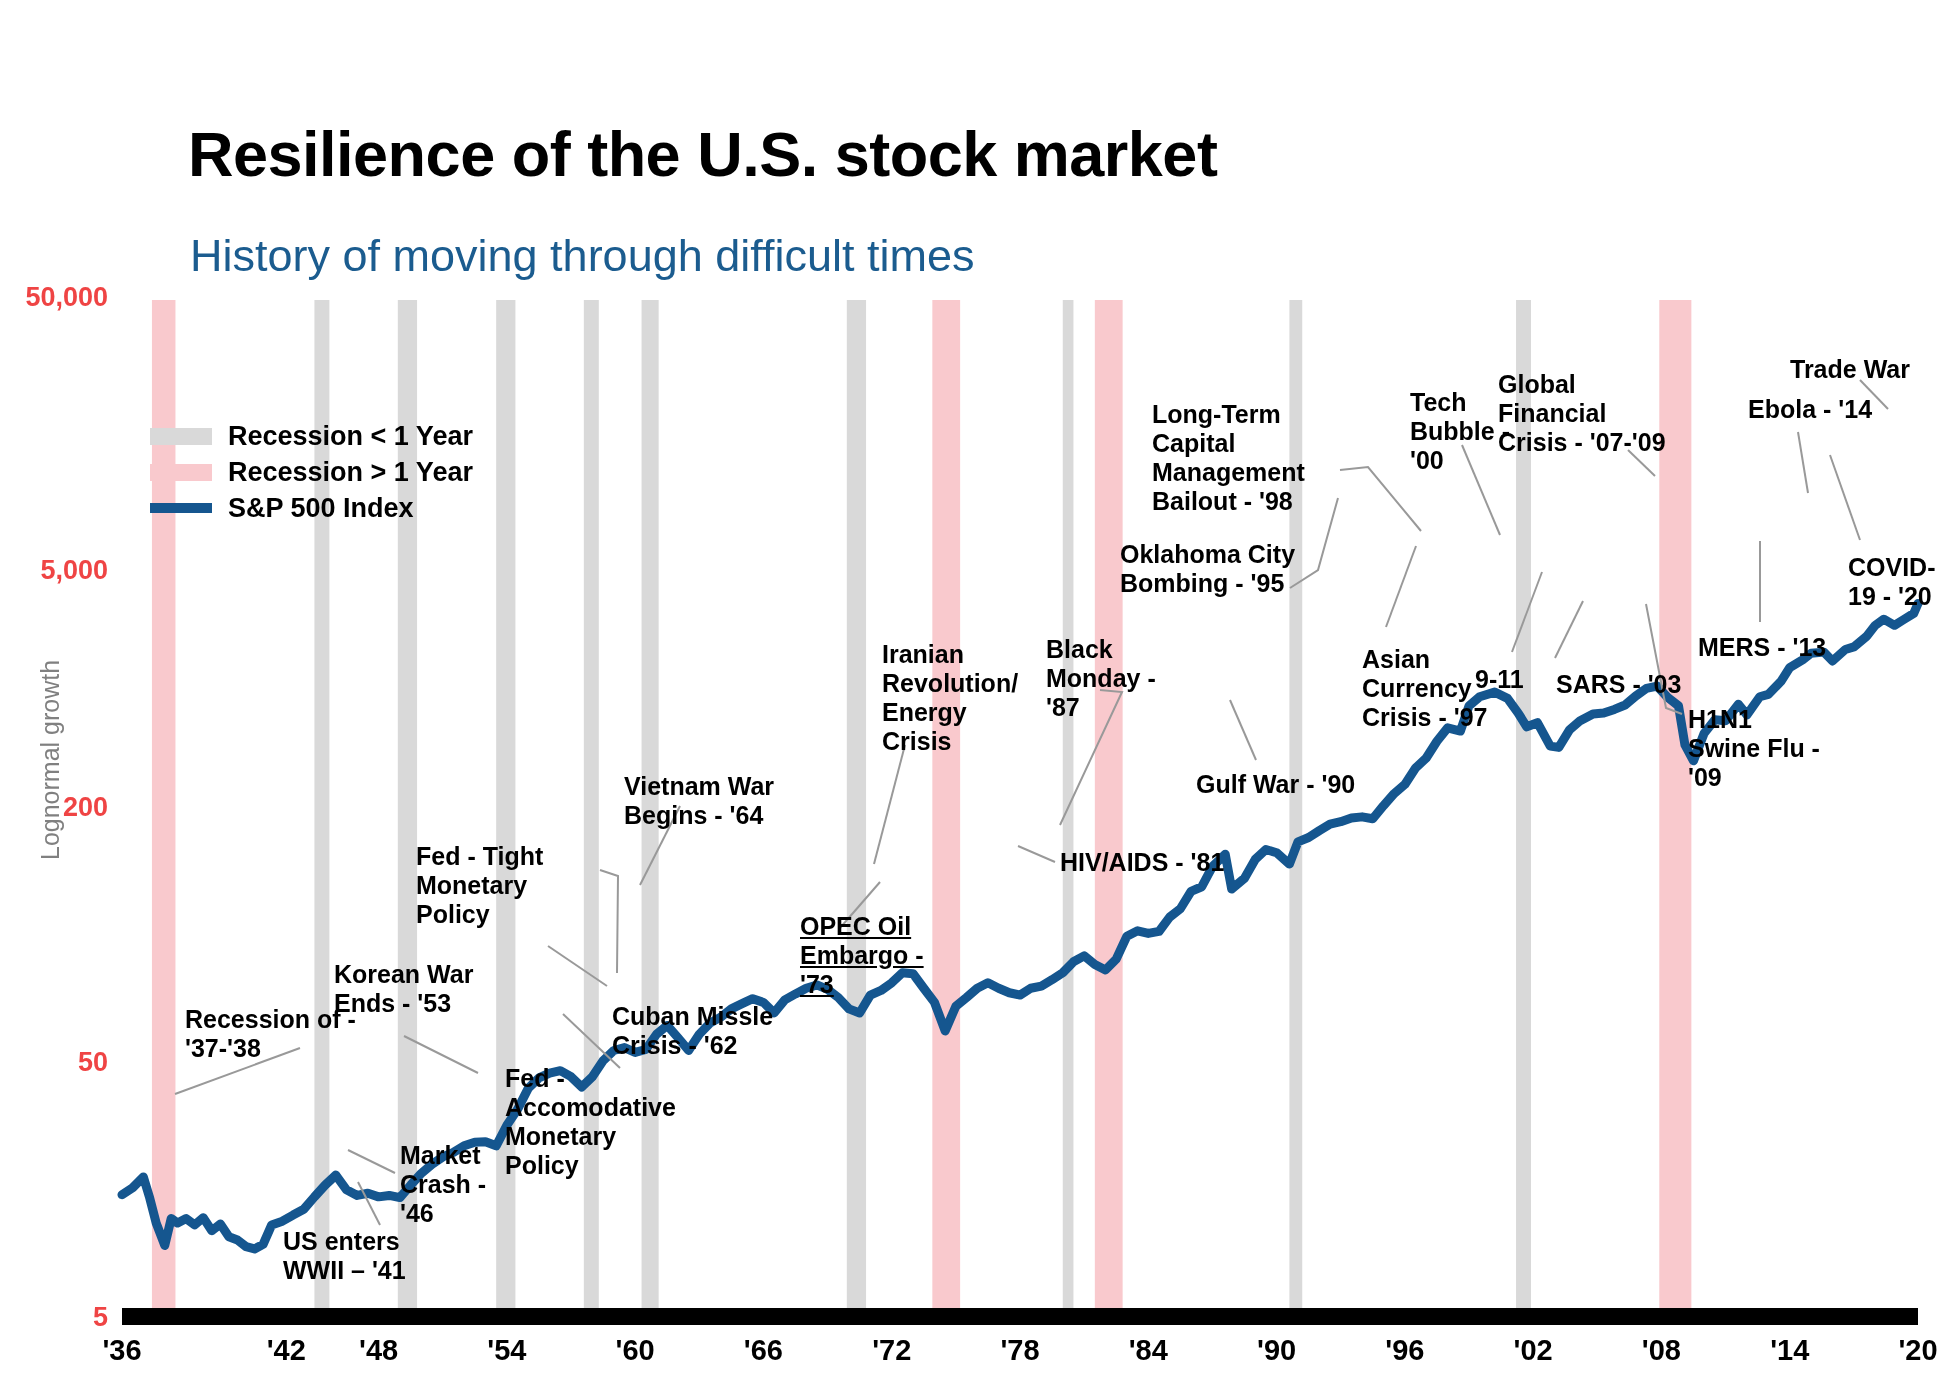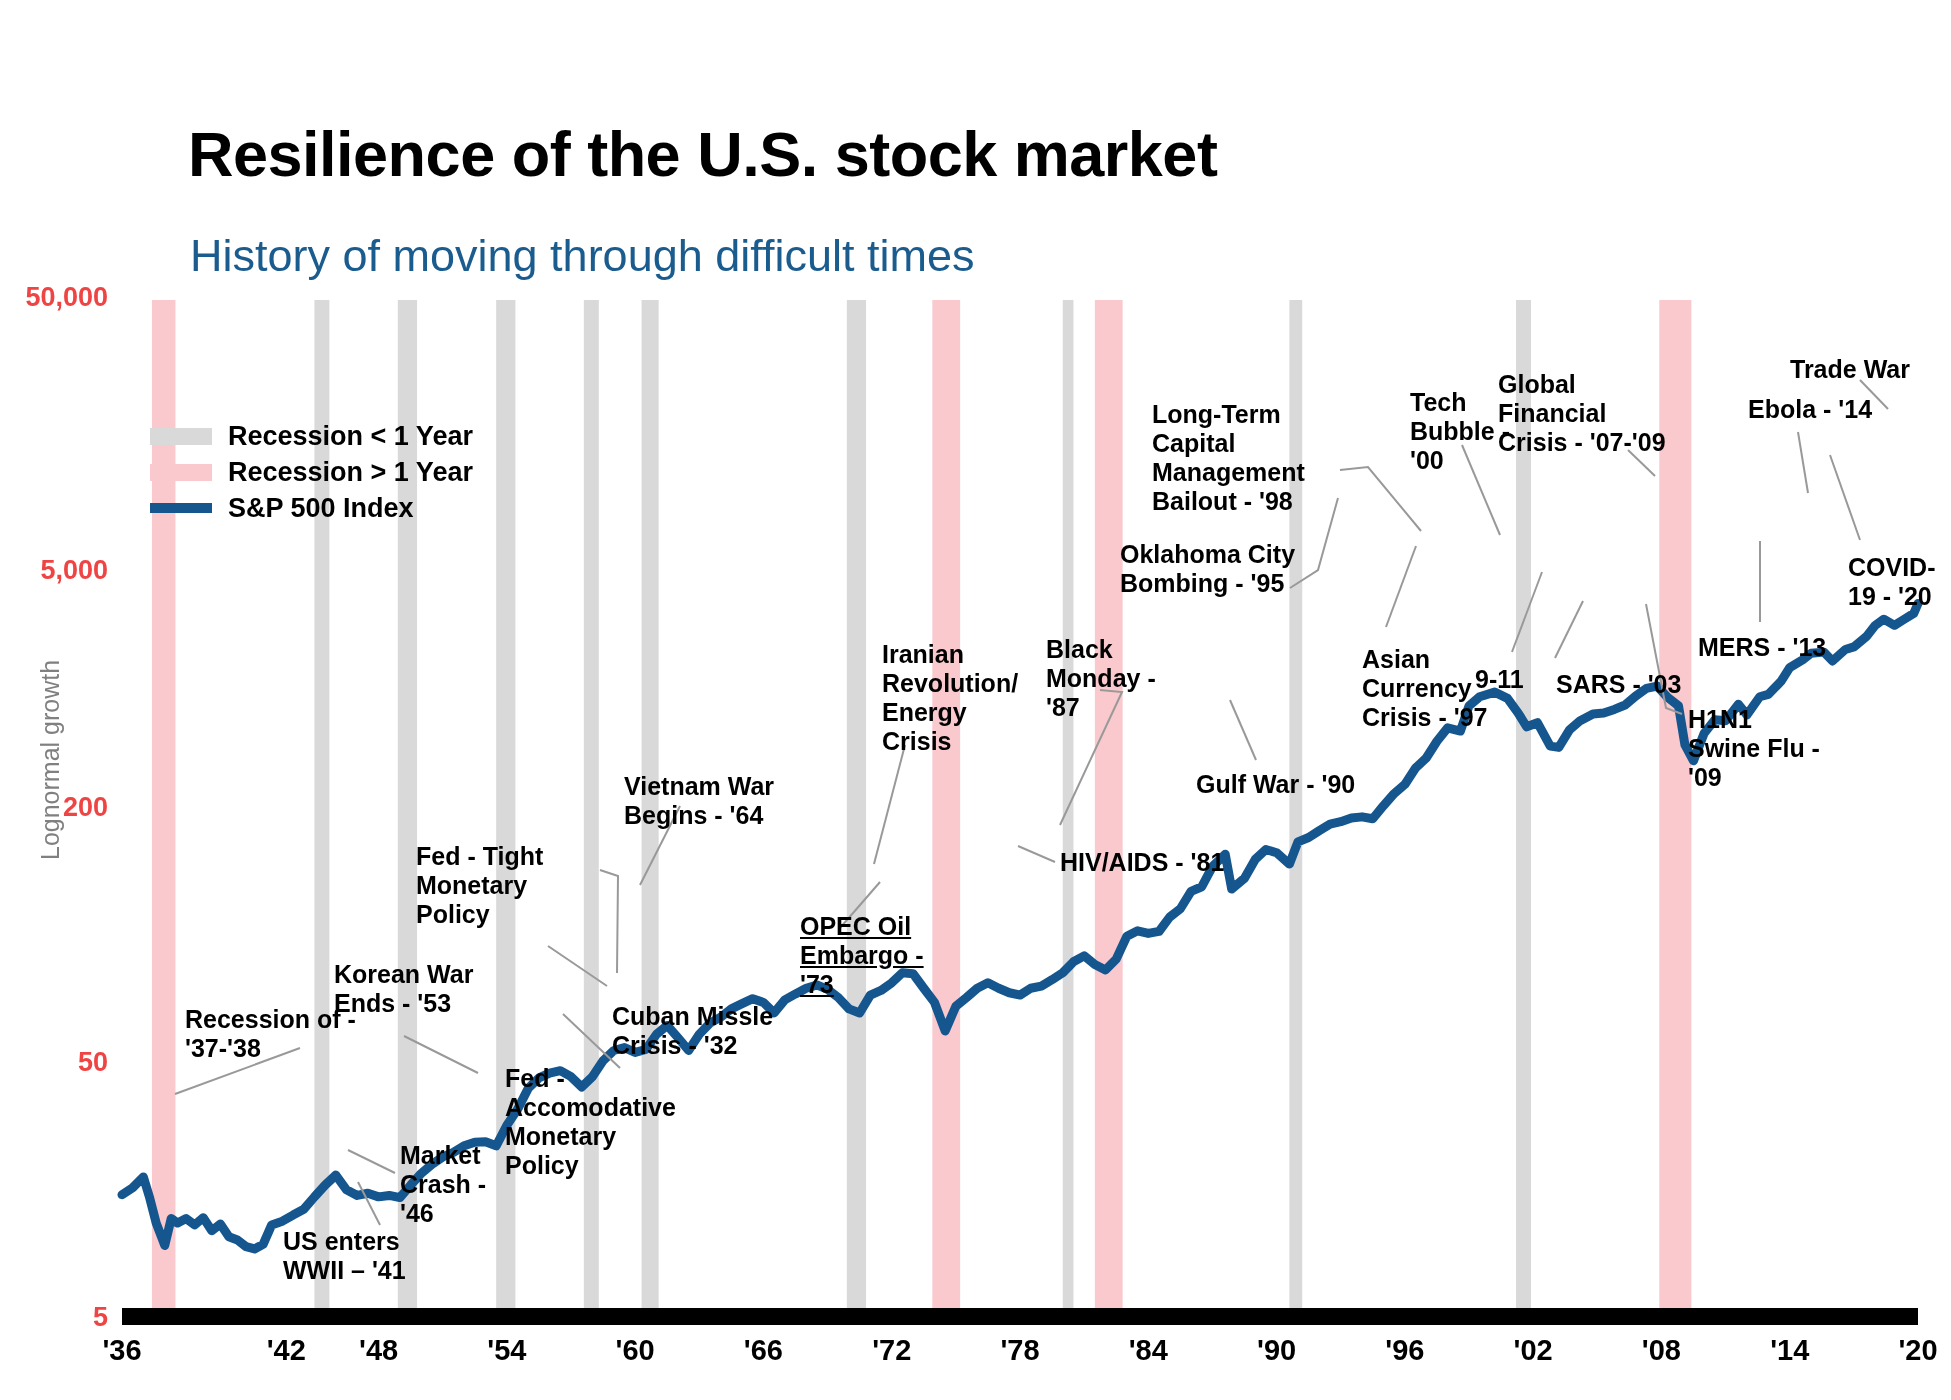--- a/index.html
+++ b/index.html
@@ -142,21 +142,21 @@
       <div class="anno l" style="left: 334px; top: 960px;">Korean War
 Ends - '53</div>
       <div class="anno l" style="left: 416px; top: 842px;">Fed - Tight
 Monetary
 Policy</div>
       <div class="anno l" style="left: 505px; top: 1064px;">Fed -
 Accomodative
 Monetary
 Policy</div>
       <div class="anno l" style="left: 612px; top: 1002px;">Cuban Missle
-Crisis - '32</div>
+Crisis - '62</div>
       <div class="anno l" style="left: 624px; top: 772px;">Vietnam War
 Begins - '64</div>
       <div class="anno l" style="left: 800px; top: 912px; text-decoration: underline;">OPEC Oil
 Embargo -
 '73</div>
       <div class="anno l" style="left: 882px; top: 640px;">Iranian
 Revolution/
 Energy
 Crisis</div>
       <div class="anno l" style="left: 1046px; top: 635px;">Black

